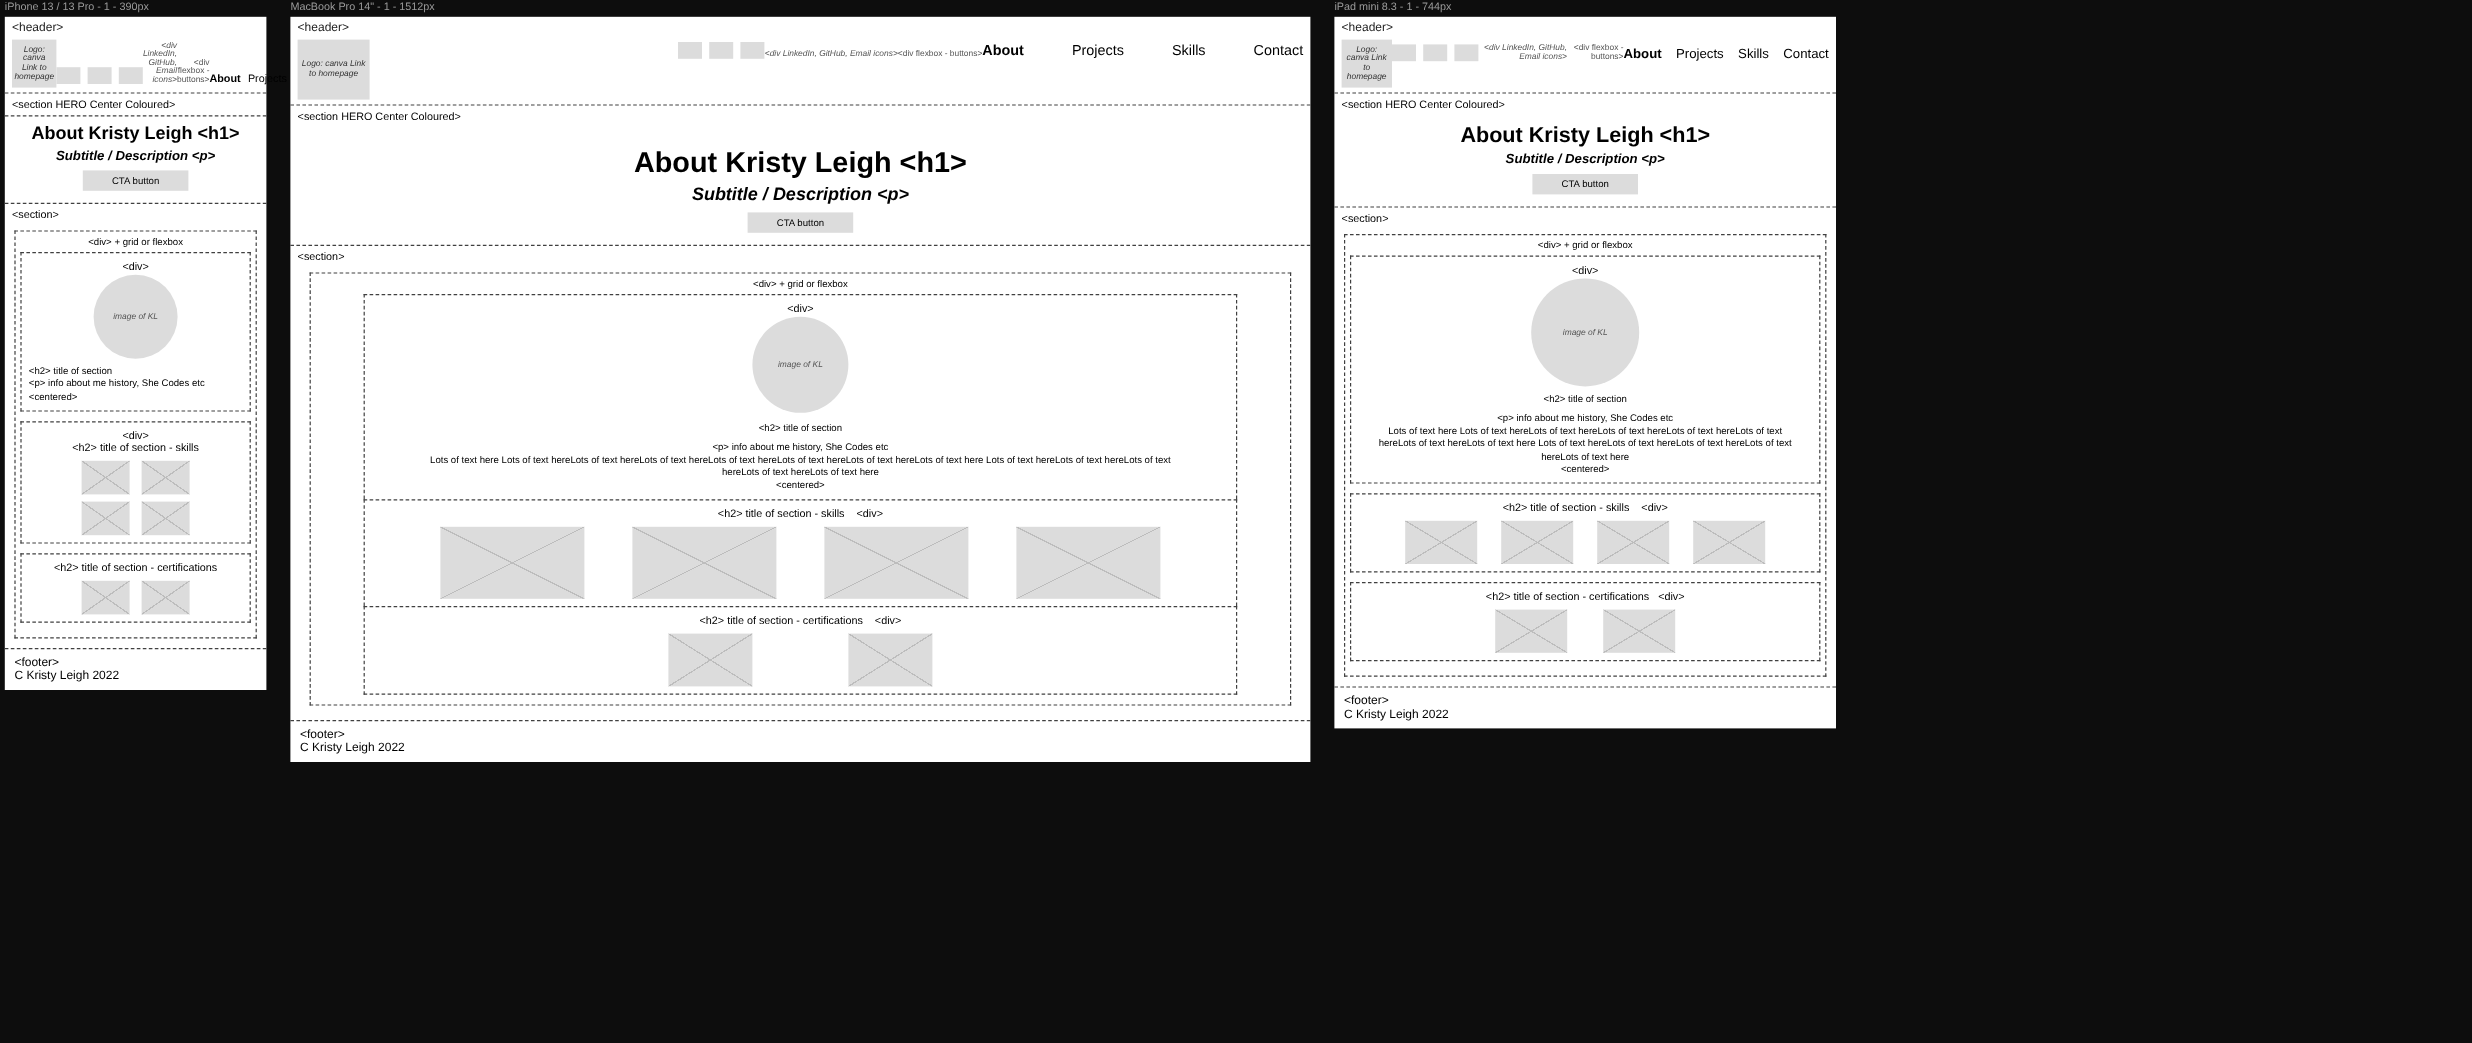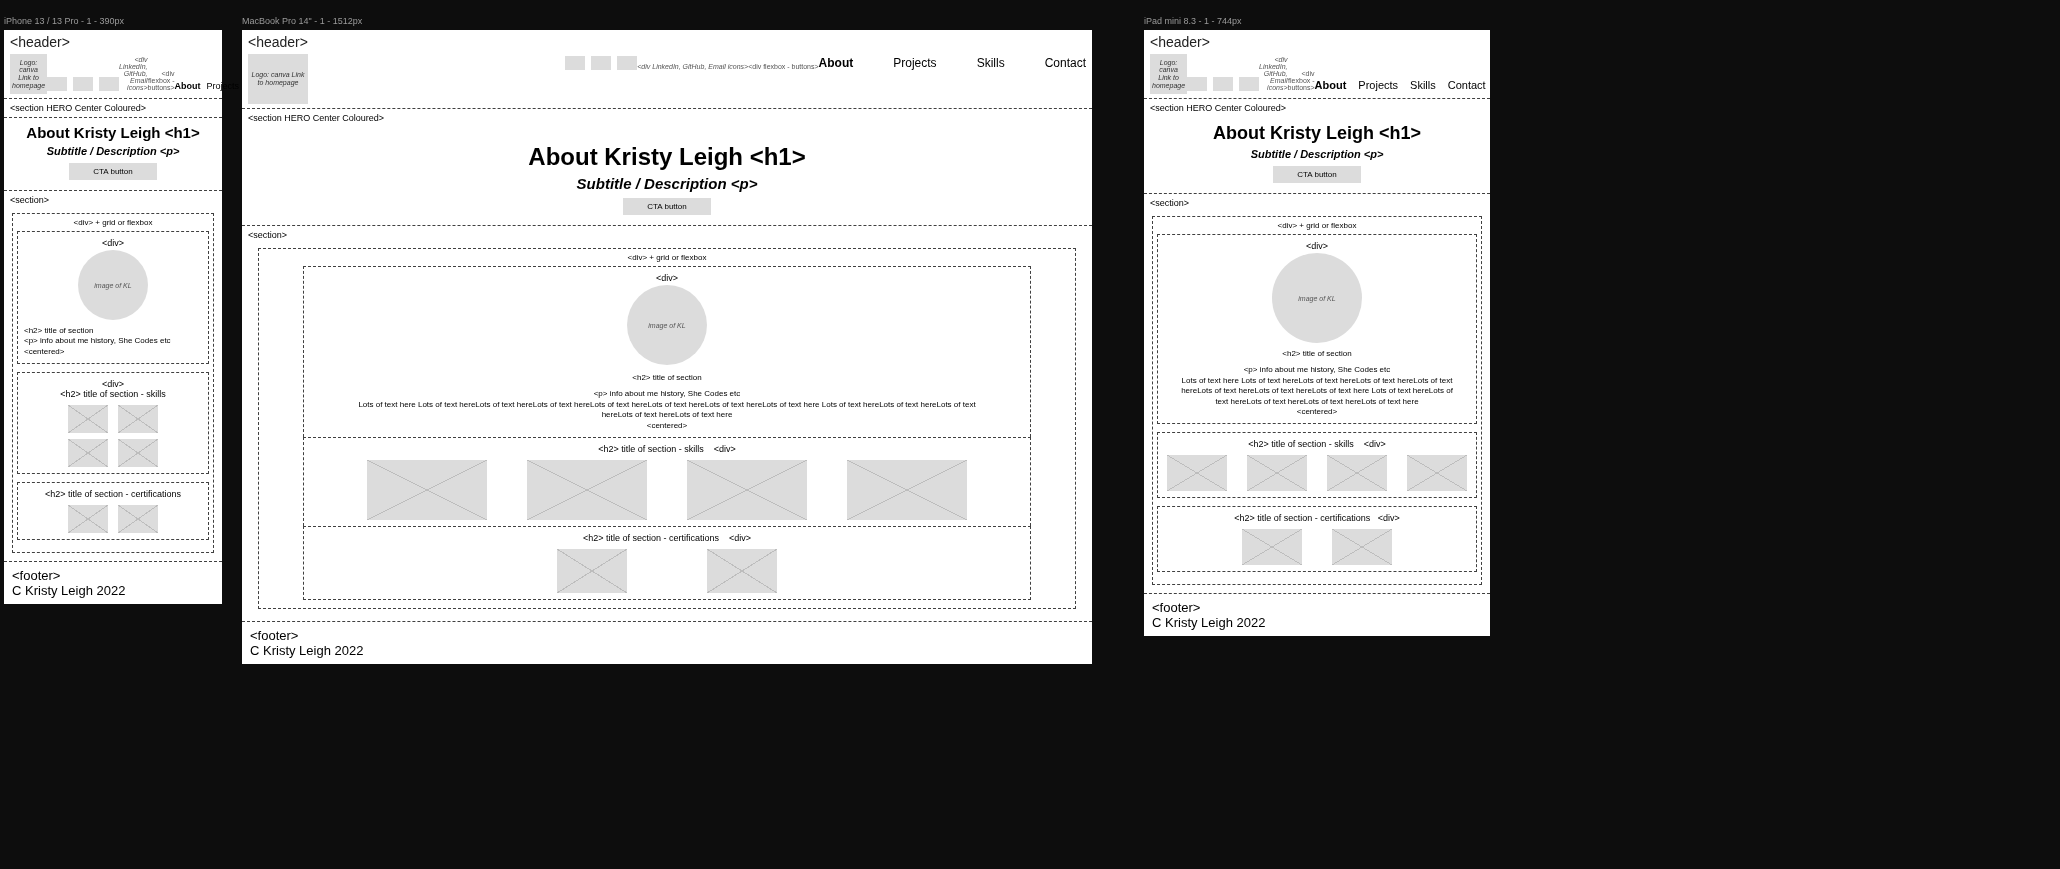--- a/index.html
+++ b/index.html
@@ -6,43 +6,43 @@
   body {
     background: #0d0d0d;
     font-family: Arial, Helvetica, sans-serif;
     font-size: 10px;
     color: #000;
     padding: 0;
   }
   .stage {
     display: flex;
     gap: 20px;
-    padding: 16px 4px 10px 4px;
+    padding: 0 4px 10px 4px;
     align-items: flex-start;
   }
   .frame {
     background: #fff;
     position: relative;
     flex-shrink: 0;
   }
   .frame-title {
     position: absolute;
     top: -14px;
     left: 0;
     font-size: 9px;
     color: #9a9a9a;
     font-weight: 400;
   }
   .frame.iphone { width: 218px; margin-top:14px;}
   .frame.macbook { width: 850px; margin-top:14px;}
-  .frame.ipad   { width: 346px; margin-top:14px;margin-left:32px;}
+  .frame.ipad   { width: 418px; margin-top:14px;}
 
   
   .tag-label {
-    font-size: 14px;
+    font-size: 10px;
     color: #222;
   }
   .dashed-b { border-bottom: 1px dashed #404040; }
   .dashed-t { border-top: 1px dashed #404040; }
 
   header.wf {
     padding: 4px 6px 4px 6px;
     position: relative;
   }
   .logo-box {
@@ -94,21 +94,21 @@
   .thumb::before {
     background:
       linear-gradient(to top right, transparent calc(50% - .5px), #bdbdbd calc(50% - .5px), #bdbdbd calc(50% + .5px), transparent calc(50% + .5px)),
       linear-gradient(to top left , transparent calc(50% - .5px), #bdbdbd calc(50% - .5px), #bdbdbd calc(50% + .5px), transparent calc(50% + .5px));
   }
   .thumb-row { display:flex; gap:10px; justify-content:center; flex-wrap:wrap; margin-top:6px;}
   .thumb.sm { width:40px; height:28px; }
   .thumb.md { width:60px; height:36px; }
   .thumb.lg { width:120px; height:60px; }
 
-  footer.wf { padding:6px 8px; font-size:13px; }
+  footer.wf { padding:6px 8px; font-size:10px; }
   .flex-between { display:flex; justify-content:space-between; align-items:flex-start;}
   .col { display:flex; flex-direction:row; }
 </style>
 </head>
 <body>
 
 <div class="stage">
 
   <div class="frame iphone">
     <div class="frame-title">iPhone 13 / 13 Pro - 1 - 390px</div>

